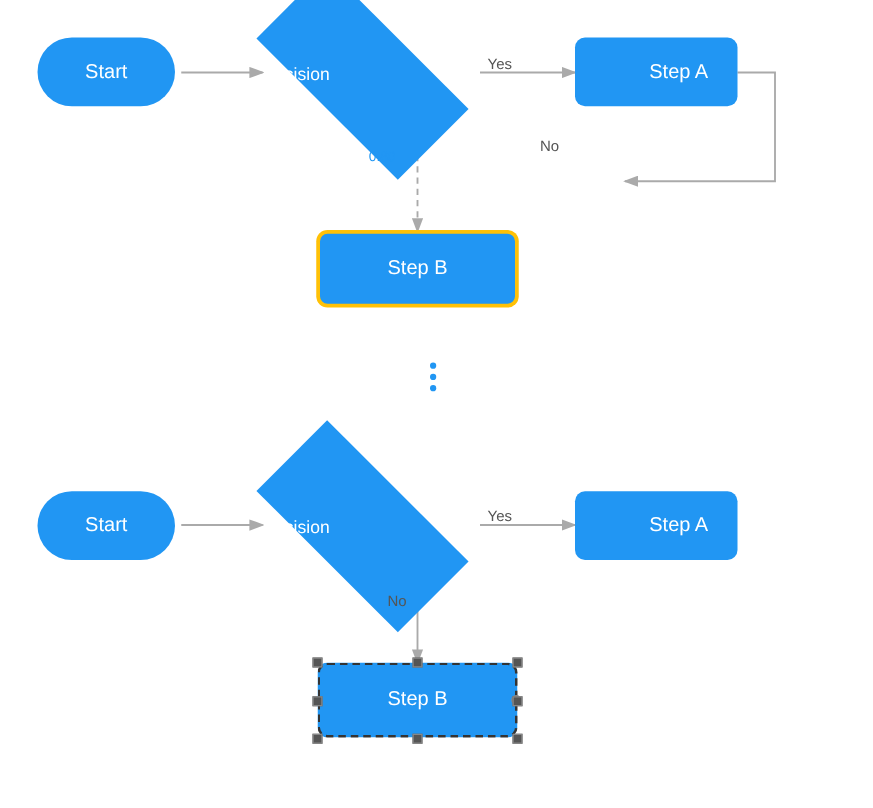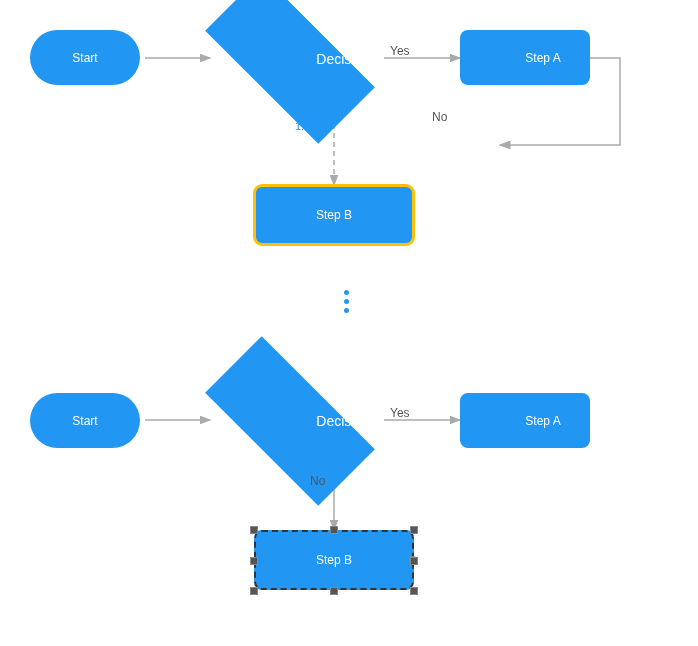--- a/index.html
+++ b/index.html
@@ -16,21 +16,21 @@
       top: 0; left: 0;
       width: 698px;
       height: 646px;
     }
     .flowchart-node {
       position: absolute;
       display: flex;
       align-items: center;
       justify-content: center;
       color: white;
-      font-size: 12px;
+      font-size: 16px;
       font-weight: 500;
     }
     .start-node {
       background: #2196F3;
       border-radius: 30px;
     }
     .step-node {
       background: #2196F3;
       border-radius: 8px;
       padding-left: 36px;
@@ -43,21 +43,21 @@
     .step-node-highlighted {
       background: #2196F3;
       border-radius: 8px;
       border: 2px solid #FFC107;
       box-shadow: 0 0 0 1px #FFC107;
     }
     .diamond-container {
       position: absolute;
       display: flex;
       align-items: center;
-      justify-content: flex-end;
+      justify-content: flex-start;
     }
     .diamond {
       width: 100%;
       height: 100%;
       background: #2196F3;
       transform: rotate(45deg);
     }
     .diamond-label {
       position: absolute;
       color: white;
@@ -133,21 +133,21 @@
 </div>
 
 <span style="position:absolute; left:390px; top:44px; font-size:12px; color:#555;">Yes</span>
 
 <div class="flowchart-node step-node" style="left:460px; top:30px; width:130px; height:55px;">
   <span>Step A</span>
 </div>
 
 <span style="position:absolute; left:432px; top:110px; font-size:12px; color:#555;">No</span>
 
-<span style="position:absolute; left:295px; top:120px; font-size:11px; color:#2196F3;">1.23</span>
+<span style="position:absolute; left:295px; top:120px; font-size:11px; color:#2196F3;">0.80</span>
 
 <div class="flowchart-node step-node-highlighted" style="left:254px; top:185px; width:160px; height:60px;">
   <span>Step B</span>
 </div>
 
 <div class="dots-separator" style="left:344px; top:290px;">
   <div class="dot"></div>
   <div class="dot"></div>
   <div class="dot"></div>
 </div>

